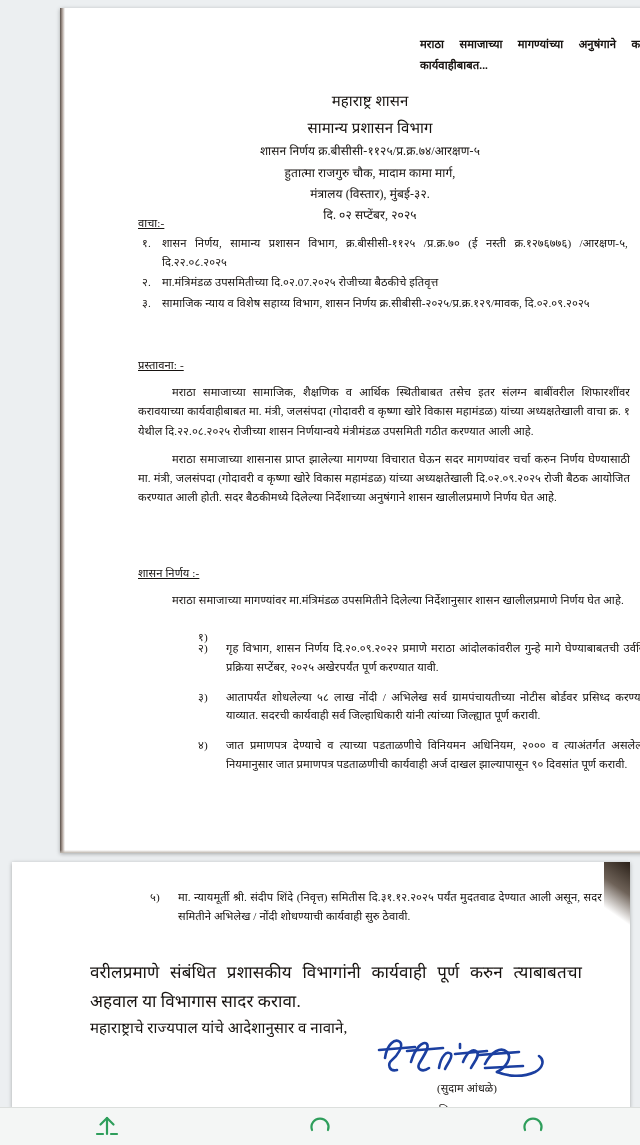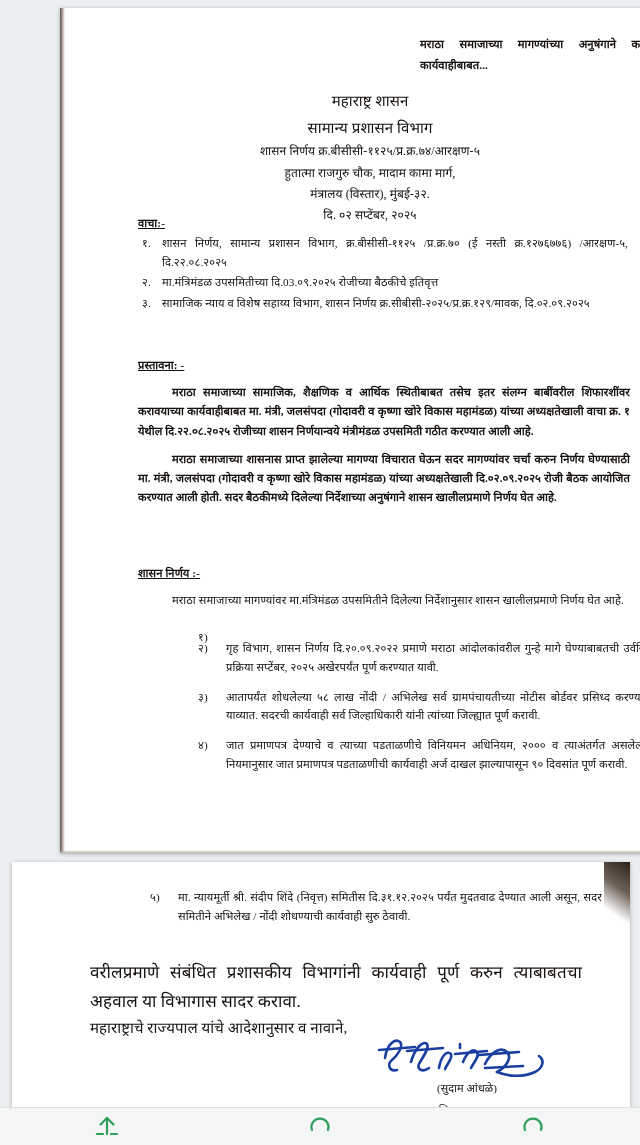--- a/index.html
+++ b/index.html
@@ -45,31 +45,31 @@
     text-align:justify;
     font-weight:bold;
     font-size:11.3px;
     line-height:1.82;
     word-spacing:4px;
   }
   .hdr{left:14px;top:80px;width:592px;text-align:center;line-height:1.78;}
   .hdr .b{font-weight:normal;font-size:15px;text-align:center;}
   .hdr .r{font-size:12px;}
 
-  .lbl{font-weight:bold;text-decoration:underline;}
+  .lbl{font-weight:normal;text-decoration:underline;}
   .sec-vacha{left:78px;top:206px;width:490px;}
   .ref-list{margin:2px 0 0 0;padding:0;list-style:none;}
   .ref-list li{
     position:relative;padding-left:24px;margin-bottom:2px;
     text-align:justify;line-height:1.66;
   }
   .ref-list li .num{position:absolute;left:4px;top:0;}
 
   .sec-prastavana{left:78px;top:348px;width:492px;}
-  .sec-prastavana p{margin:9px 0 0 0;text-align:justify;text-indent:34px;line-height:1.72;font-weight:bold;}
+  .sec-prastavana p{margin:9px 0 0 0;text-align:justify;text-indent:34px;line-height:1.72;}
 
   .sec-nirnay{left:78px;top:556px;width:492px;}
   .sec-nirnay p{margin:9px 0 0 0;text-align:justify;text-indent:34px;line-height:1.72;}
 
   .dec-list{
     position:absolute;left:138px;top:620px;width:452px;
     margin:0;padding:0;list-style:none;
   }
   .dec-list li{
     position:relative;padding-left:28px;margin-bottom:11px;
@@ -127,21 +127,21 @@
 
       <div class="doc sec-vacha">
         <span class="lbl">वाचा:-</span>
         <ul class="ref-list">
           <li>
             <span class="num">१.</span>
             <span>शासन निर्णय, सामान्य प्रशासन विभाग, क्र.बीसीसी-११२५ /प्र.क्र.७० (ई नस्ती क्र.१२७६७७६) /आरक्षण-५, दि.२२.०८.२०२५</span>
           </li>
           <li>
             <span class="num">२.</span>
-            <span>मा.मंत्रिमंडळ उपसमितीच्या दि.03.०९.२०२५ रोजीच्या बैठकीचे इतिवृत्त</span>
+            <span>मा.मंत्रिमंडळ उपसमितीच्या दि.०२.07.२०२५ रोजीच्या बैठकीचे इतिवृत्त</span>
           </li>
           <li>
             <span class="num">३.</span>
             <span>सामाजिक न्याय व विशेष सहाय्य विभाग, शासन निर्णय क्र.सीबीसी-२०२५/प्र.क्र.१२९/मावक, दि.०२.०९.२०२५</span>
           </li>
         </ul>
       </div>
 
       <div class="doc sec-prastavana">
         <span class="lbl">प्रस्तावना: -</span>

